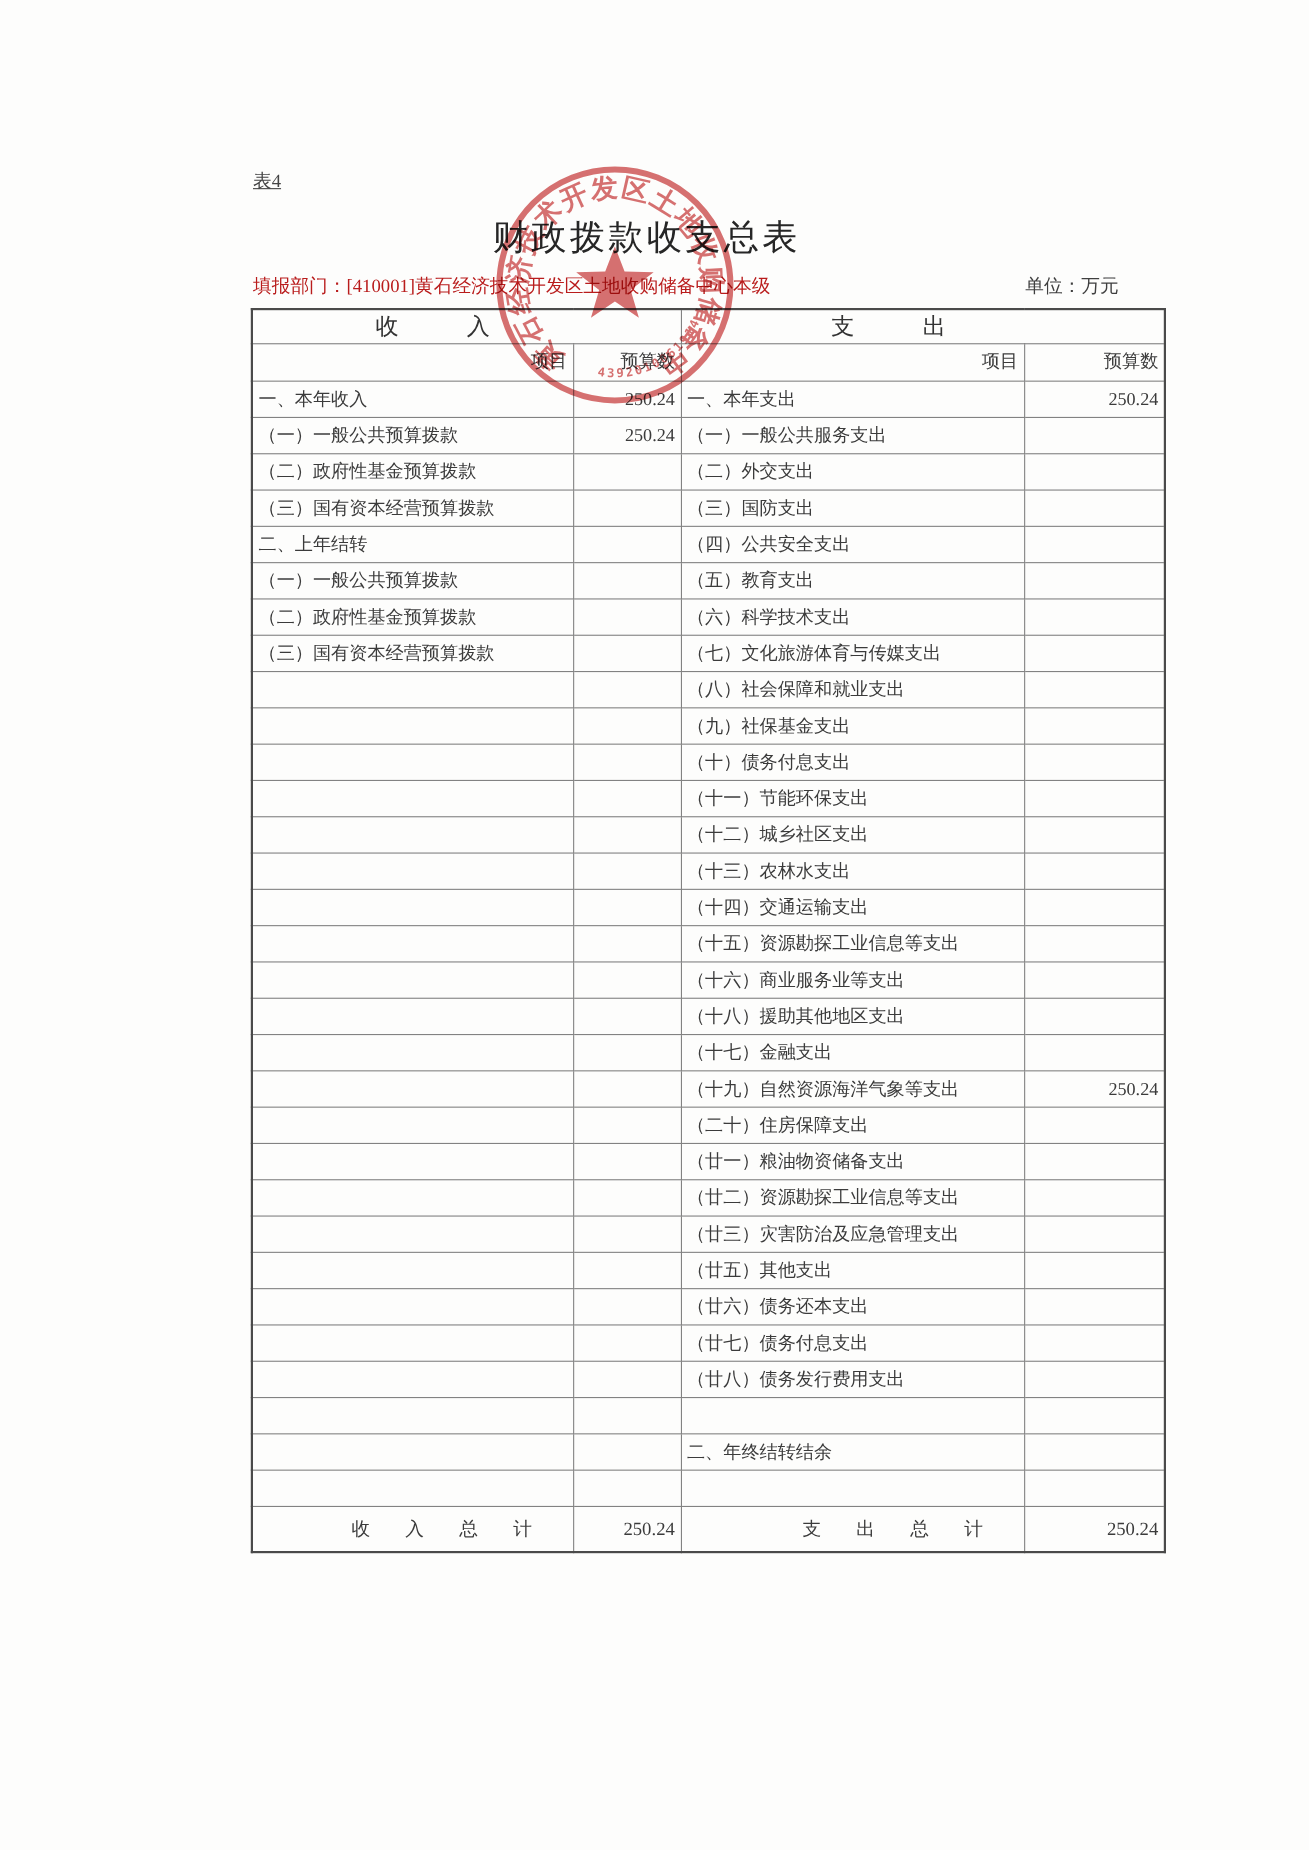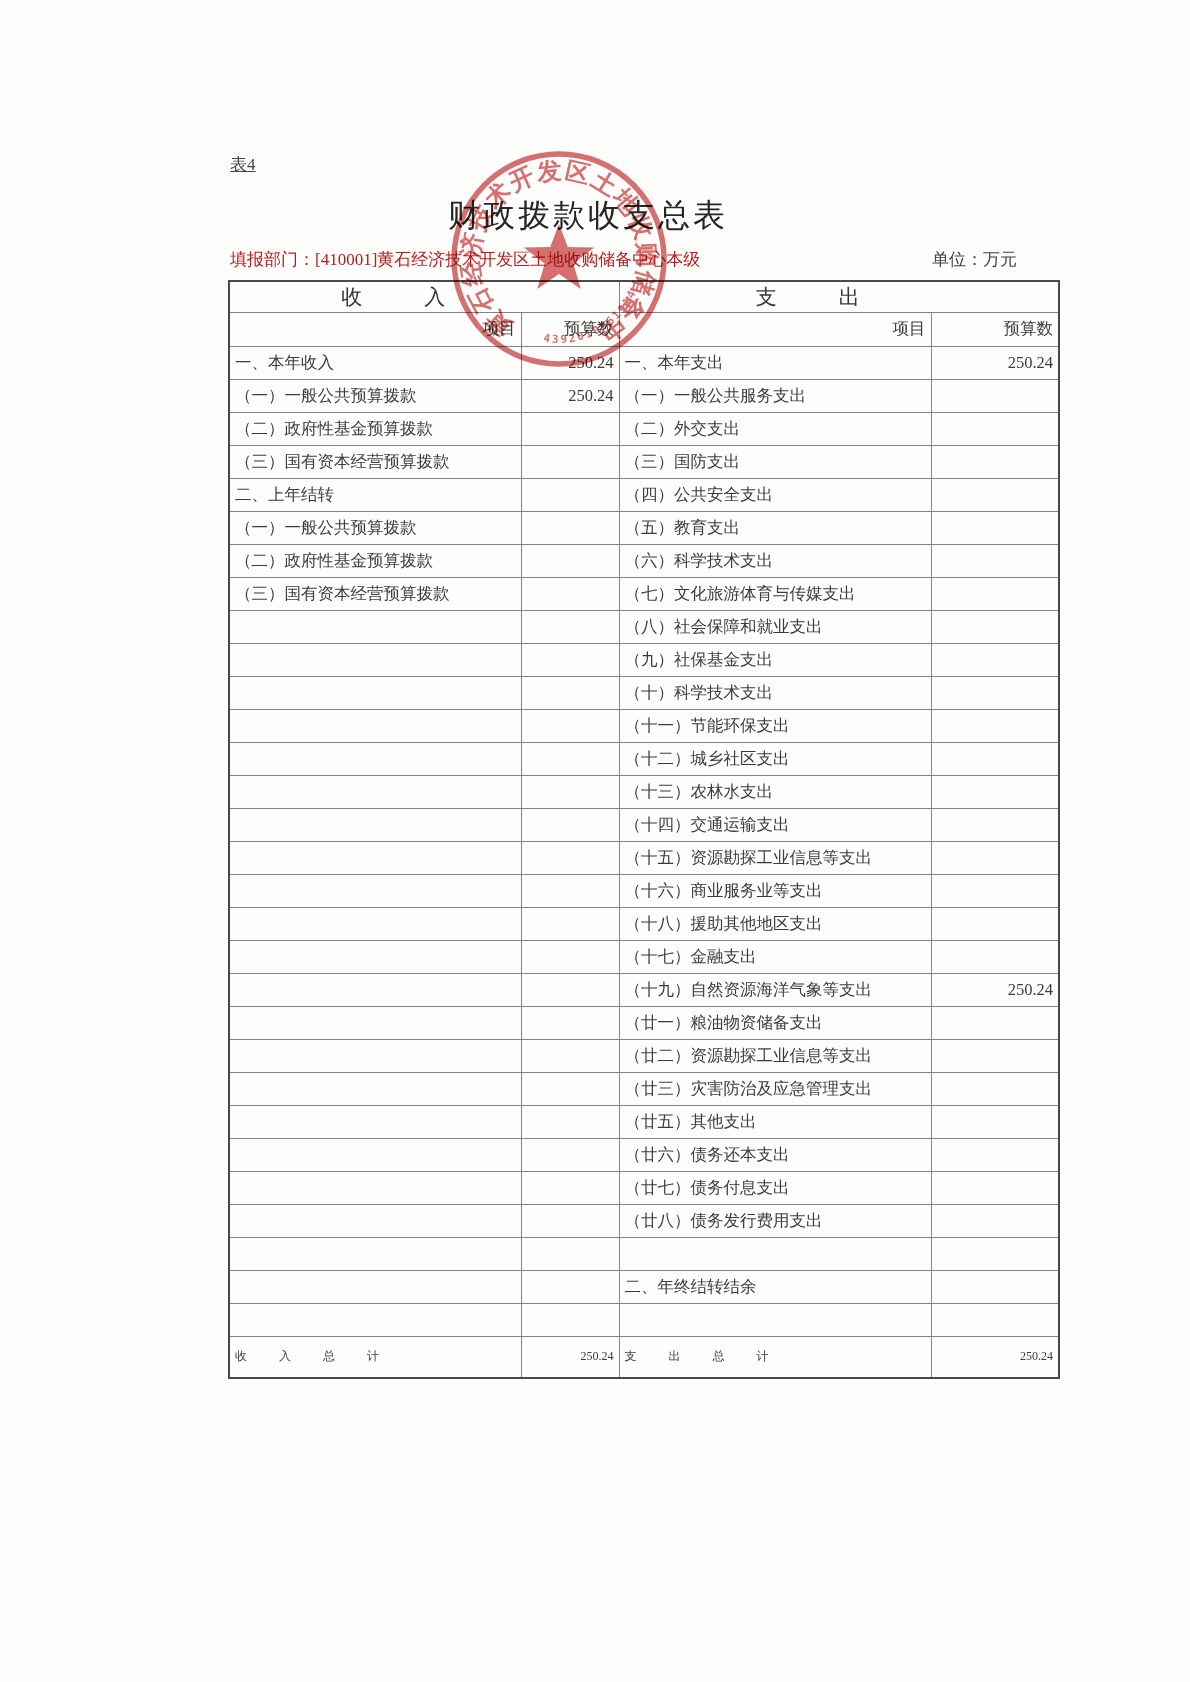--- a/index.html
+++ b/index.html
@@ -30,21 +30,21 @@
     border:1px solid #828282;
     padding:0 5px;overflow:hidden;white-space:nowrap;
     vertical-align:middle;
   }
   tr.hrow1{height:31px;}
   tr.hrow2{height:34px;}
   tr.drow{height:33px;}
   tr.trow{height:42px;}
   tr.hrow1 td{border-bottom:1px solid #6d6d6d;}
   tr.hrow2 td{border-bottom:1px solid #5c5c5c;text-align:right;}
-  tr.trow td{border-top:2px solid #4a4a4a;font-size:12px;}
+  tr.trow td{border-top:2px solid #4a4a4a;font-size:17px;text-align:right;}
   td.c{text-align:center;}
   td.item{text-align:left;padding-left:8px;}
   td.val{text-align:right;padding-right:5px;}
   .sec-spread{letter-spacing:62px;padding-left:62px;text-align:center;font-size:21px;color:#333;}
   .tot-spread{letter-spacing:32px;}
 
   #stamp{
     left:435px;top:132px;width:252px;height:252px;
     mix-blend-mode:multiply;opacity:0.82;
     pointer-events:none;
@@ -135,21 +135,21 @@
       </tr>
       <tr class="drow">
         <td class="item"></td>
         <td class="val"></td>
         <td class="item">（九）社保基金支出</td>
         <td class="val"></td>
       </tr>
       <tr class="drow">
         <td class="item"></td>
         <td class="val"></td>
-        <td class="item">（十）科学技术支出</td>
+        <td class="item">（十）债务付息支出</td>
         <td class="val"></td>
       </tr>
       <tr class="drow">
         <td class="item"></td>
         <td class="val"></td>
         <td class="item">（十一）节能环保支出</td>
         <td class="val"></td>
       </tr>
       <tr class="drow">
         <td class="item"></td>
@@ -191,20 +191,26 @@
         <td class="item"></td>
         <td class="val"></td>
         <td class="item">（十七）金融支出</td>
         <td class="val"></td>
       </tr>
       <tr class="drow">
         <td class="item"></td>
         <td class="val"></td>
         <td class="item">（十九）自然资源海洋气象等支出</td>
         <td class="val">250.24</td>
+      </tr>
+      <tr class="drow">
+        <td class="item"></td>
+        <td class="val"></td>
+        <td class="item">（二十）住房保障支出</td>
+        <td class="val"></td>
       </tr>
       <tr class="drow">
         <td class="item"></td>
         <td class="val"></td>
         <td class="item">（廿一）粮油物资储备支出</td>
         <td class="val"></td>
       </tr>
       <tr class="drow">
         <td class="item"></td>
         <td class="val"></td>

